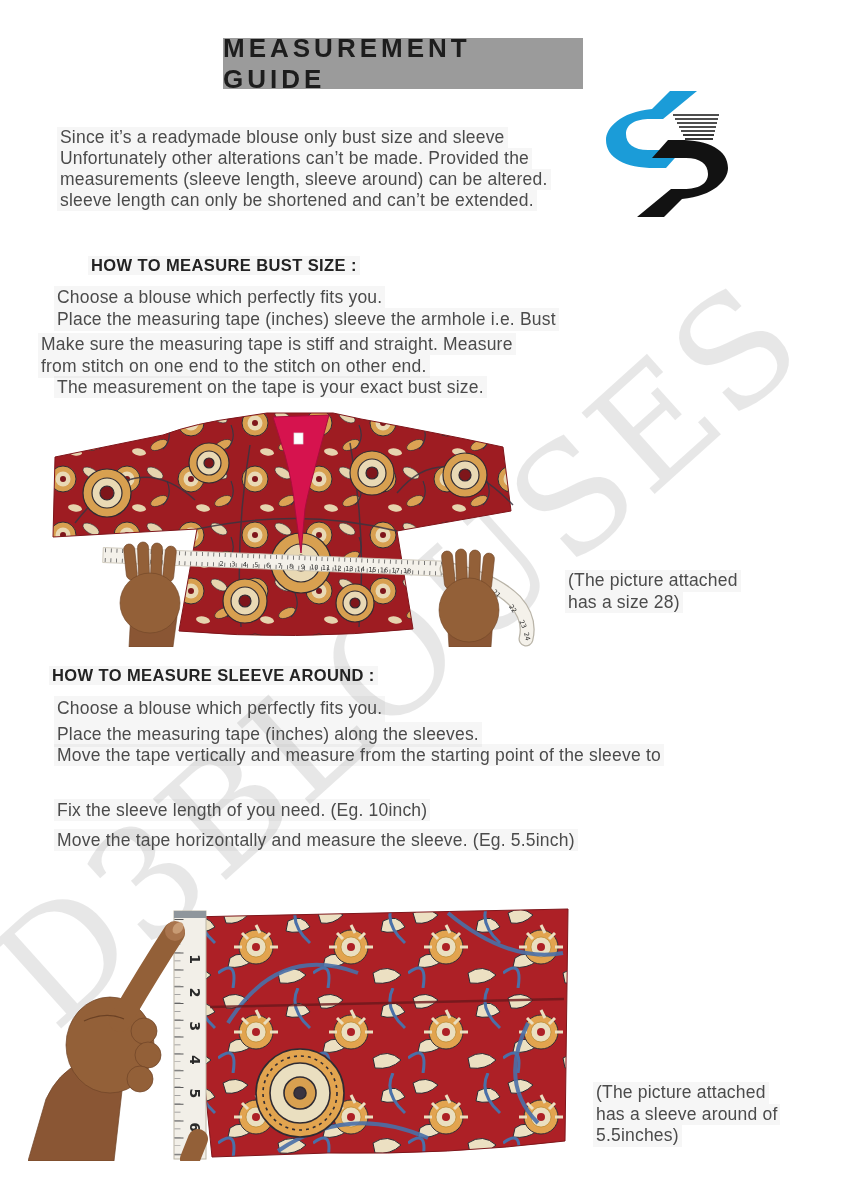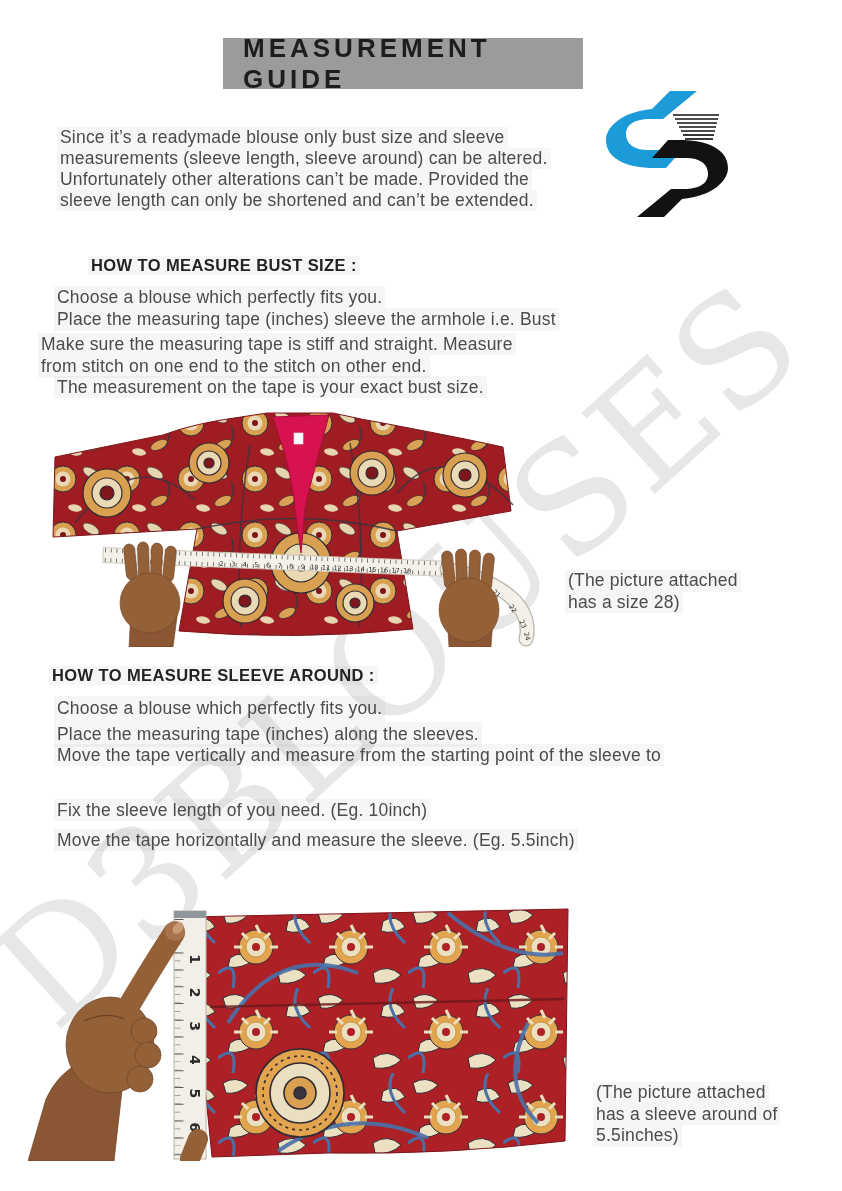--- a/index.html
+++ b/index.html
@@ -15,21 +15,21 @@
     font-family:"DejaVu Serif", serif;
     font-size:150px;letter-spacing:3px;white-space:nowrap;
     color:rgba(0,0,0,0.095);z-index:0;user-select:none;
   }
   
   #title-bar{
     left:223px;top:38px;width:360px;height:51px;background:#9b9b9b;
     display:flex;align-items:center;justify-content:center;z-index:2;
   }
   #title-bar .t{
-    font-weight:bold;font-size:26px;letter-spacing:4px;color:#1d1d1d;padding-left:20px;
+    font-weight:bold;font-size:26px;letter-spacing:4px;color:#1d1d1d;
   }
   
   .txt{z-index:2;color:#4b4b4b;font-size:17.5px;letter-spacing:0.2px;margin-left:12px;}
   .ln{width:max-content;background:rgba(125,125,125,0.07);padding:0 3px;margin-left:-3px;}
   .heading{
     z-index:2;font-weight:bold;font-size:16.5px;color:#232323;letter-spacing:0.4px;
   }
   #intro .ln{line-height:21px;}
   .p-bust .ln{line-height:22.3px;}
   .p-sl1 .ln{line-height:25.5px;}
@@ -58,22 +58,22 @@
     <line x1="74" y1="35" x2="114" y2="35"></line>
     <line x1="76" y1="39" x2="113" y2="39"></line>
     <line x1="78" y1="43" x2="112" y2="43"></line>
     <line x1="80" y1="47" x2="111" y2="47"></line>
     <line x1="82" y1="51" x2="110" y2="51"></line>
   </g>
 </svg>
 
 <div id="intro" class="abs txt" style="left:48px;top:127px;">
   <div class="ln">Since it’s a readymade blouse only bust size and sleeve</div>
+  <div class="ln">Unfortunately other alterations can’t be made. Provided the</div>
   <div class="ln">measurements (sleeve length, sleeve around) can be altered.</div>
-  <div class="ln">Unfortunately other alterations can’t be made. Provided the</div>
   <div class="ln">sleeve length can only be shortened and can’t be extended.</div>
 </div>
 
 <div class="abs heading" style="left:44px;top:256px;margin-left:47px;">
   <div class="ln">HOW TO MEASURE BUST SIZE :</div>
 </div>
 <div class="abs txt p-bust" style="left:45px;top:286px;">
   <div class="ln">Choose a blouse which perfectly fits you.</div>
   <div class="ln">Place the measuring tape (inches) sleeve the armhole i.e. Bust</div>
 </div>

